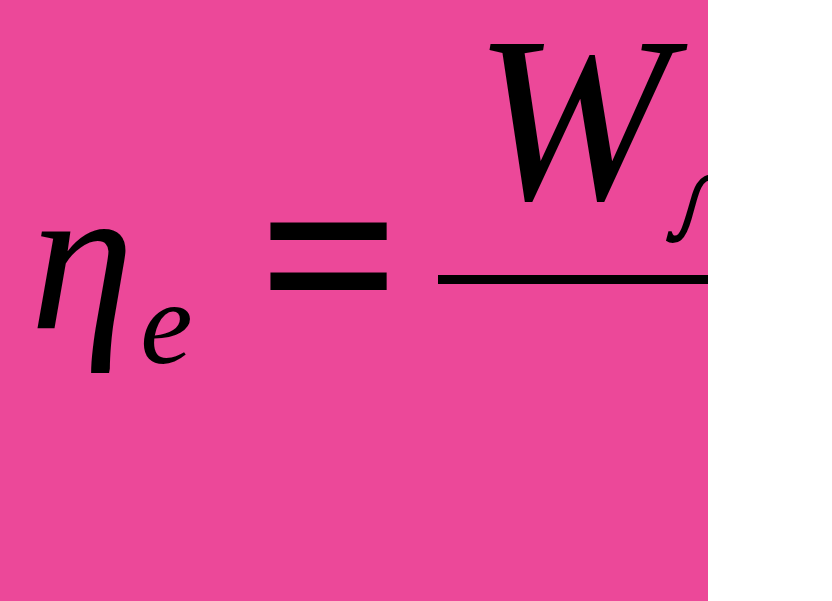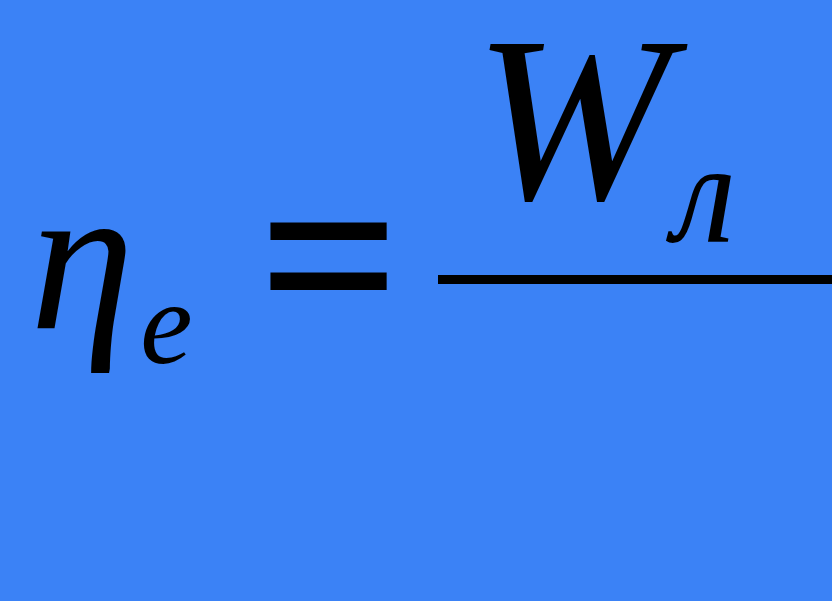--- a/index.html
+++ b/index.html
@@ -1,22 +1,22 @@
 <!DOCTYPE html>
 <html><head>
 <meta charset="utf-8">
 <style>
   * { box-sizing: border-box; }
   html, body { margin: 0; padding: 0; }
 
   .canvas {
     position: relative;
-    width: 832px;
+    width: 708px;
     height: 601px;
-    background: #3b82f6;
+    background: #ec4899;
     color: #000000;
     font-family: "Liberation Serif", "DejaVu Serif", serif;
     font-style: italic;
     overflow: hidden;
   }
 
   .term {
     line-height: 1;
     white-space: nowrap;
   }

